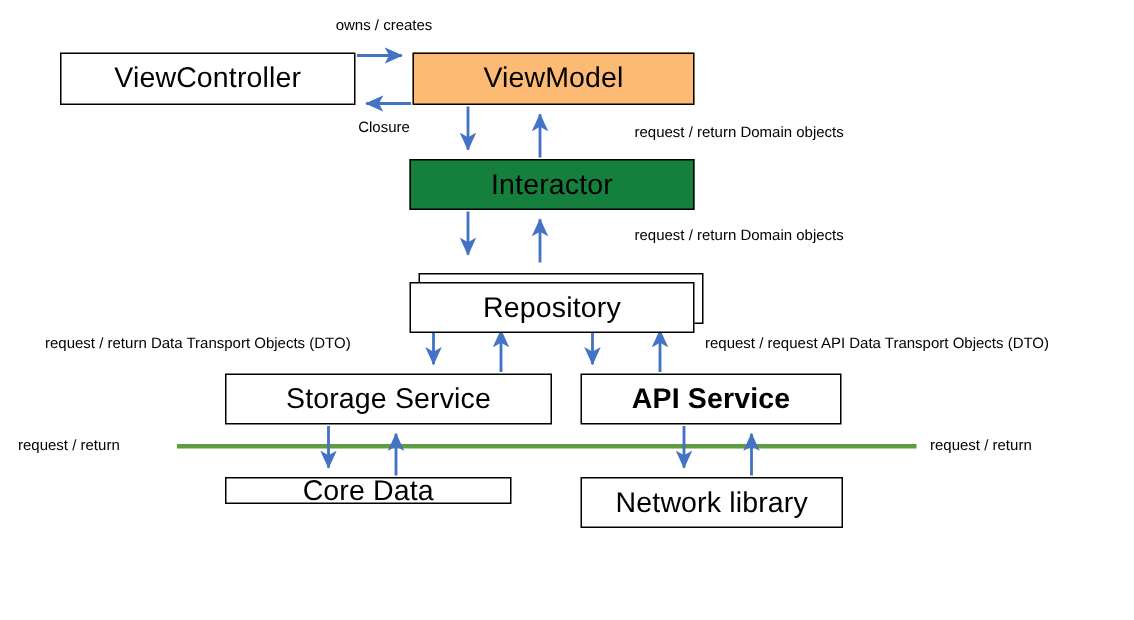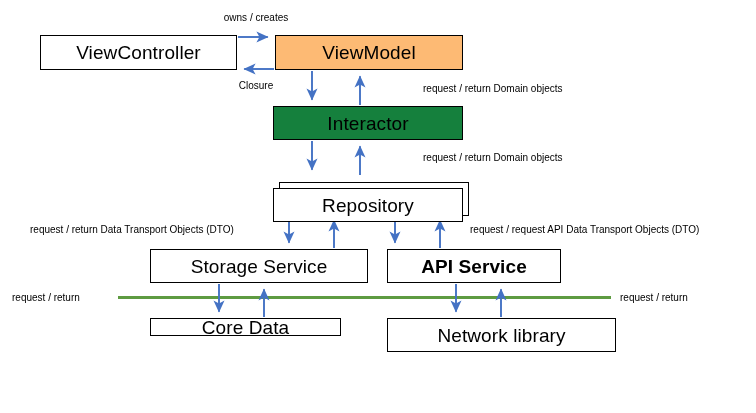--- a/index.html
+++ b/index.html
@@ -117,21 +117,21 @@
       </div>
       <div class="node" style="left: 150px; top: 249px; width: 218px; height: 34px; border-color: rgb(0, 0, 0); background: rgb(255, 255, 255);">
         <span class="node-label" style="color: rgb(0, 0, 0);">Storage Service</span>
       </div>
       <div class="node" style="left: 387px; top: 249px; width: 174px; height: 34px; border-color: rgb(0, 0, 0); background: rgb(255, 255, 255); font-weight: bold;">
         <span class="node-label" style="color: rgb(0, 0, 0);">API Service</span>
       </div>
       <div class="node" style="left: 150px; top: 318px; width: 191px; height: 18px; border-color: rgb(0, 0, 0); background: rgb(255, 255, 255);">
         <span class="node-label" style="color: rgb(0, 0, 0);">Core Data</span>
       </div>
-      <div class="node" style="left: 387px; top: 318px; width: 229px; height: 34px; border-color: rgb(0, 0, 0); background: rgb(255, 255, 255);">
+      <div class="node" style="left: 387px; top: 318px; width: 175px; height: 34px; border-color: rgb(0, 0, 0); background: rgb(255, 255, 255);">
         <span class="node-label" style="color: rgb(0, 0, 0);">Network library</span>
       </div>
     </div>
 
   <div id="labels-layer">
       <div class="edge-label center" style="left: 256px; top: 12px; color: rgb(0, 0, 0);">owns / creates</div>
       <div class="edge-label center" style="left: 256px; top: 80px; color: rgb(0, 0, 0);">Closure</div>
       <div class="edge-label" style="left: 423px; top: 83px; color: rgb(0, 0, 0);">request / return Domain objects</div>
       <div class="edge-label" style="left: 423px; top: 152px; color: rgb(0, 0, 0);">request / return Domain objects</div>
       <div class="edge-label" style="left: 30px; top: 224px; color: rgb(0, 0, 0);">request / return Data Transport Objects (DTO)</div>

